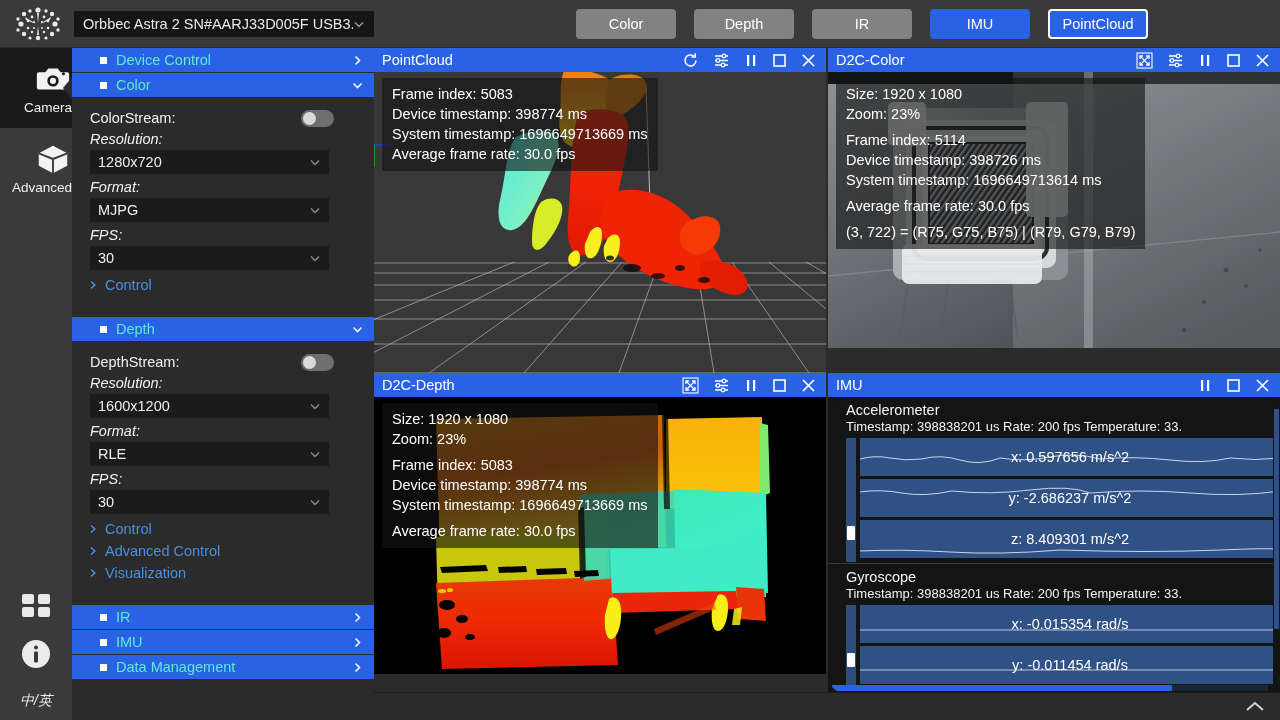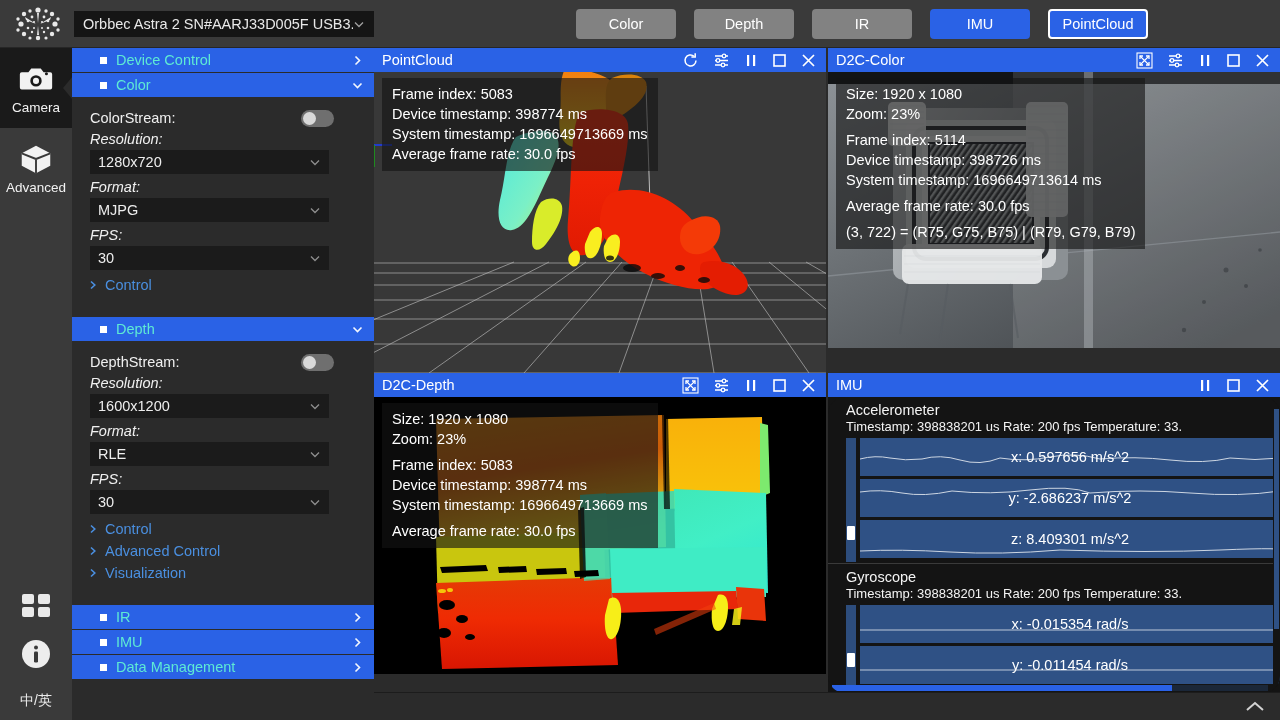--- a/index.html
+++ b/index.html
@@ -41,34 +41,35 @@
   .tb-btn.active { background: #2a62e6; }
   .tb-btn.focus { background: #2a62e6; border: 2px solid #ffffff; }
 
   
   .rail {
     position: absolute; left: 0; top: 48px; width: 72px; height: 672px;
     background: #3a3a3a;
   }
   .rail-item {
     position: relative; width: 72px; height: 80px;
-    display: flex; flex-direction: column; align-items: center; justify-content: center;
+    display: flex; flex-direction: column; align-items: flex-end; justify-content: center;
     color: #f2f2f2; font-size: 13.5px; cursor: pointer; gap: 4px;
   }
   .rail-item.sel { background: #1a1a1a; }
   .rail-item.sel::after {
     content: ""; position: absolute; right: -1px; top: 28px;
     border-top: 12px solid transparent; border-bottom: 12px solid transparent;
     border-right: 10px solid #2b2b2b;
   }
   .rail-ico { width: 38px; height: 34px; display:block; }
   .rail-bottom {
     position: absolute; left: 0; bottom: 0; width: 72px;
     display: flex; flex-direction: column; align-items: center; gap: 16px;
     padding-bottom: 10px;
+    font-style: italic;
   }
   .lang { color: #eaeaea; font-size: 14px; padding-top: 4px; }
 
   
   .cpanel {
     position: absolute; left: 72px; top: 48px; width: 302px; height: 672px;
     background: #2b2b2b; overflow: hidden;
   }
   .sec-head {
     height: 24px; background: #2a62e6; color: #5eead4;

